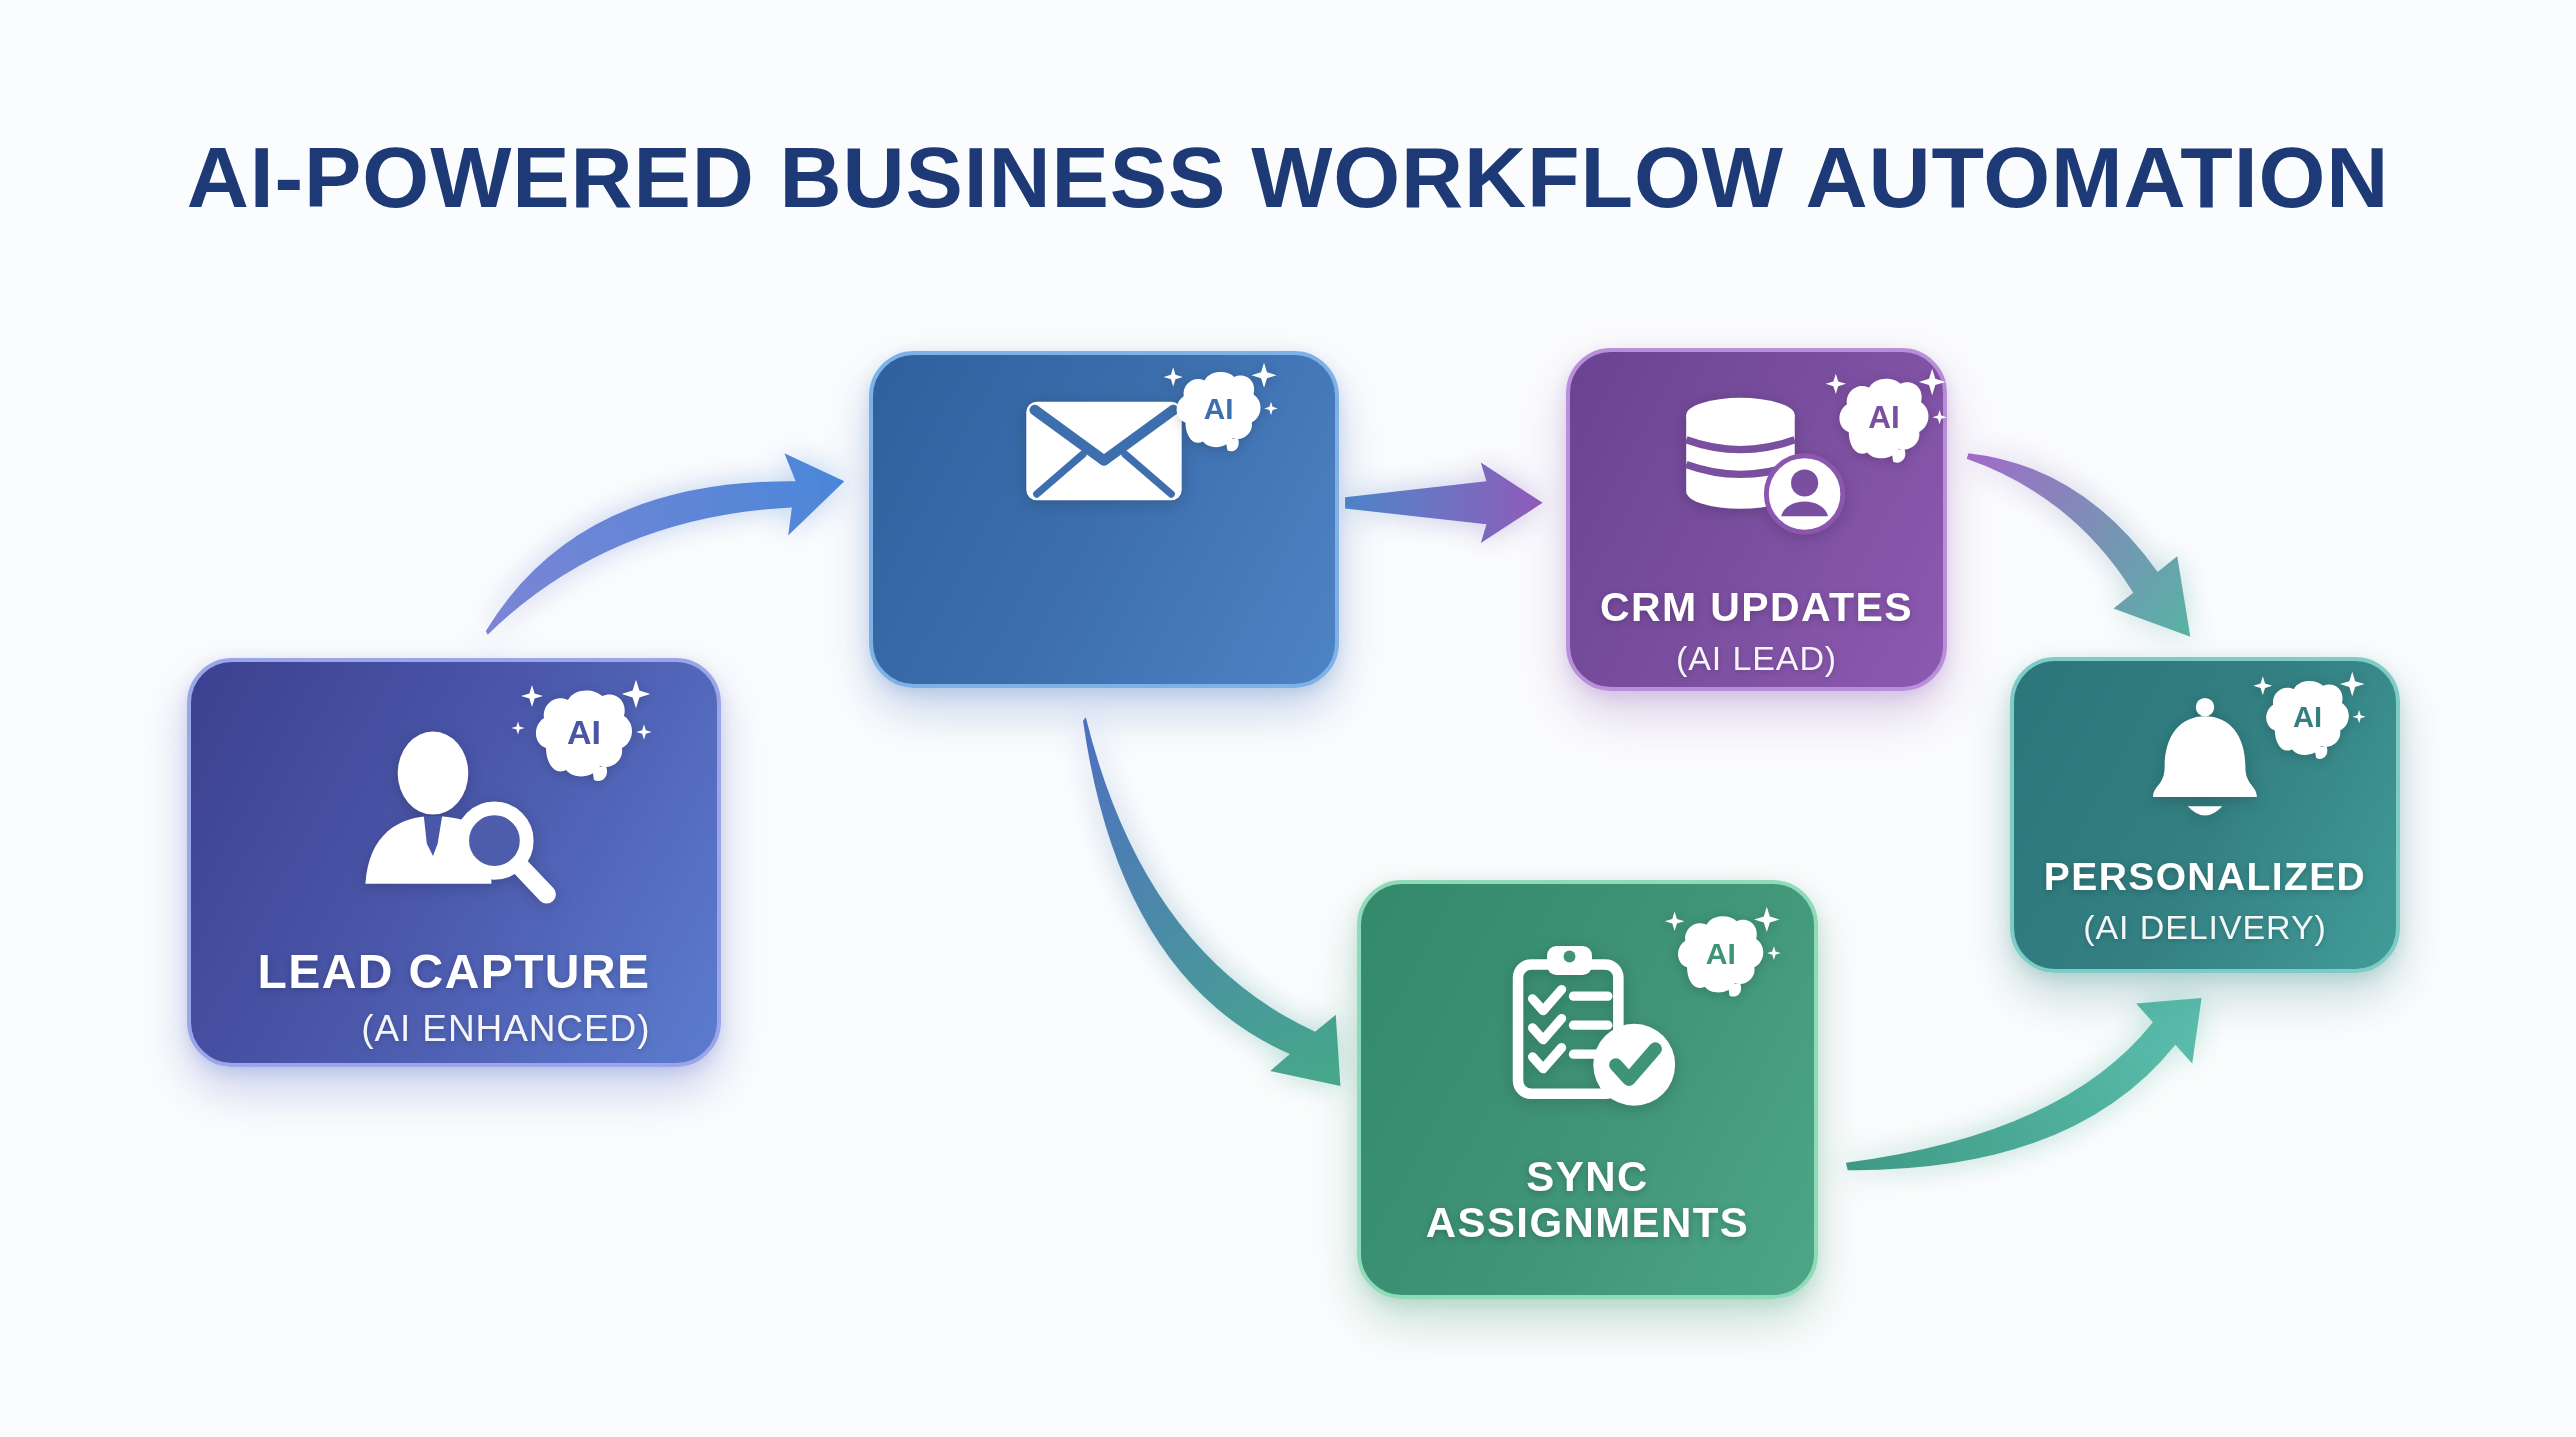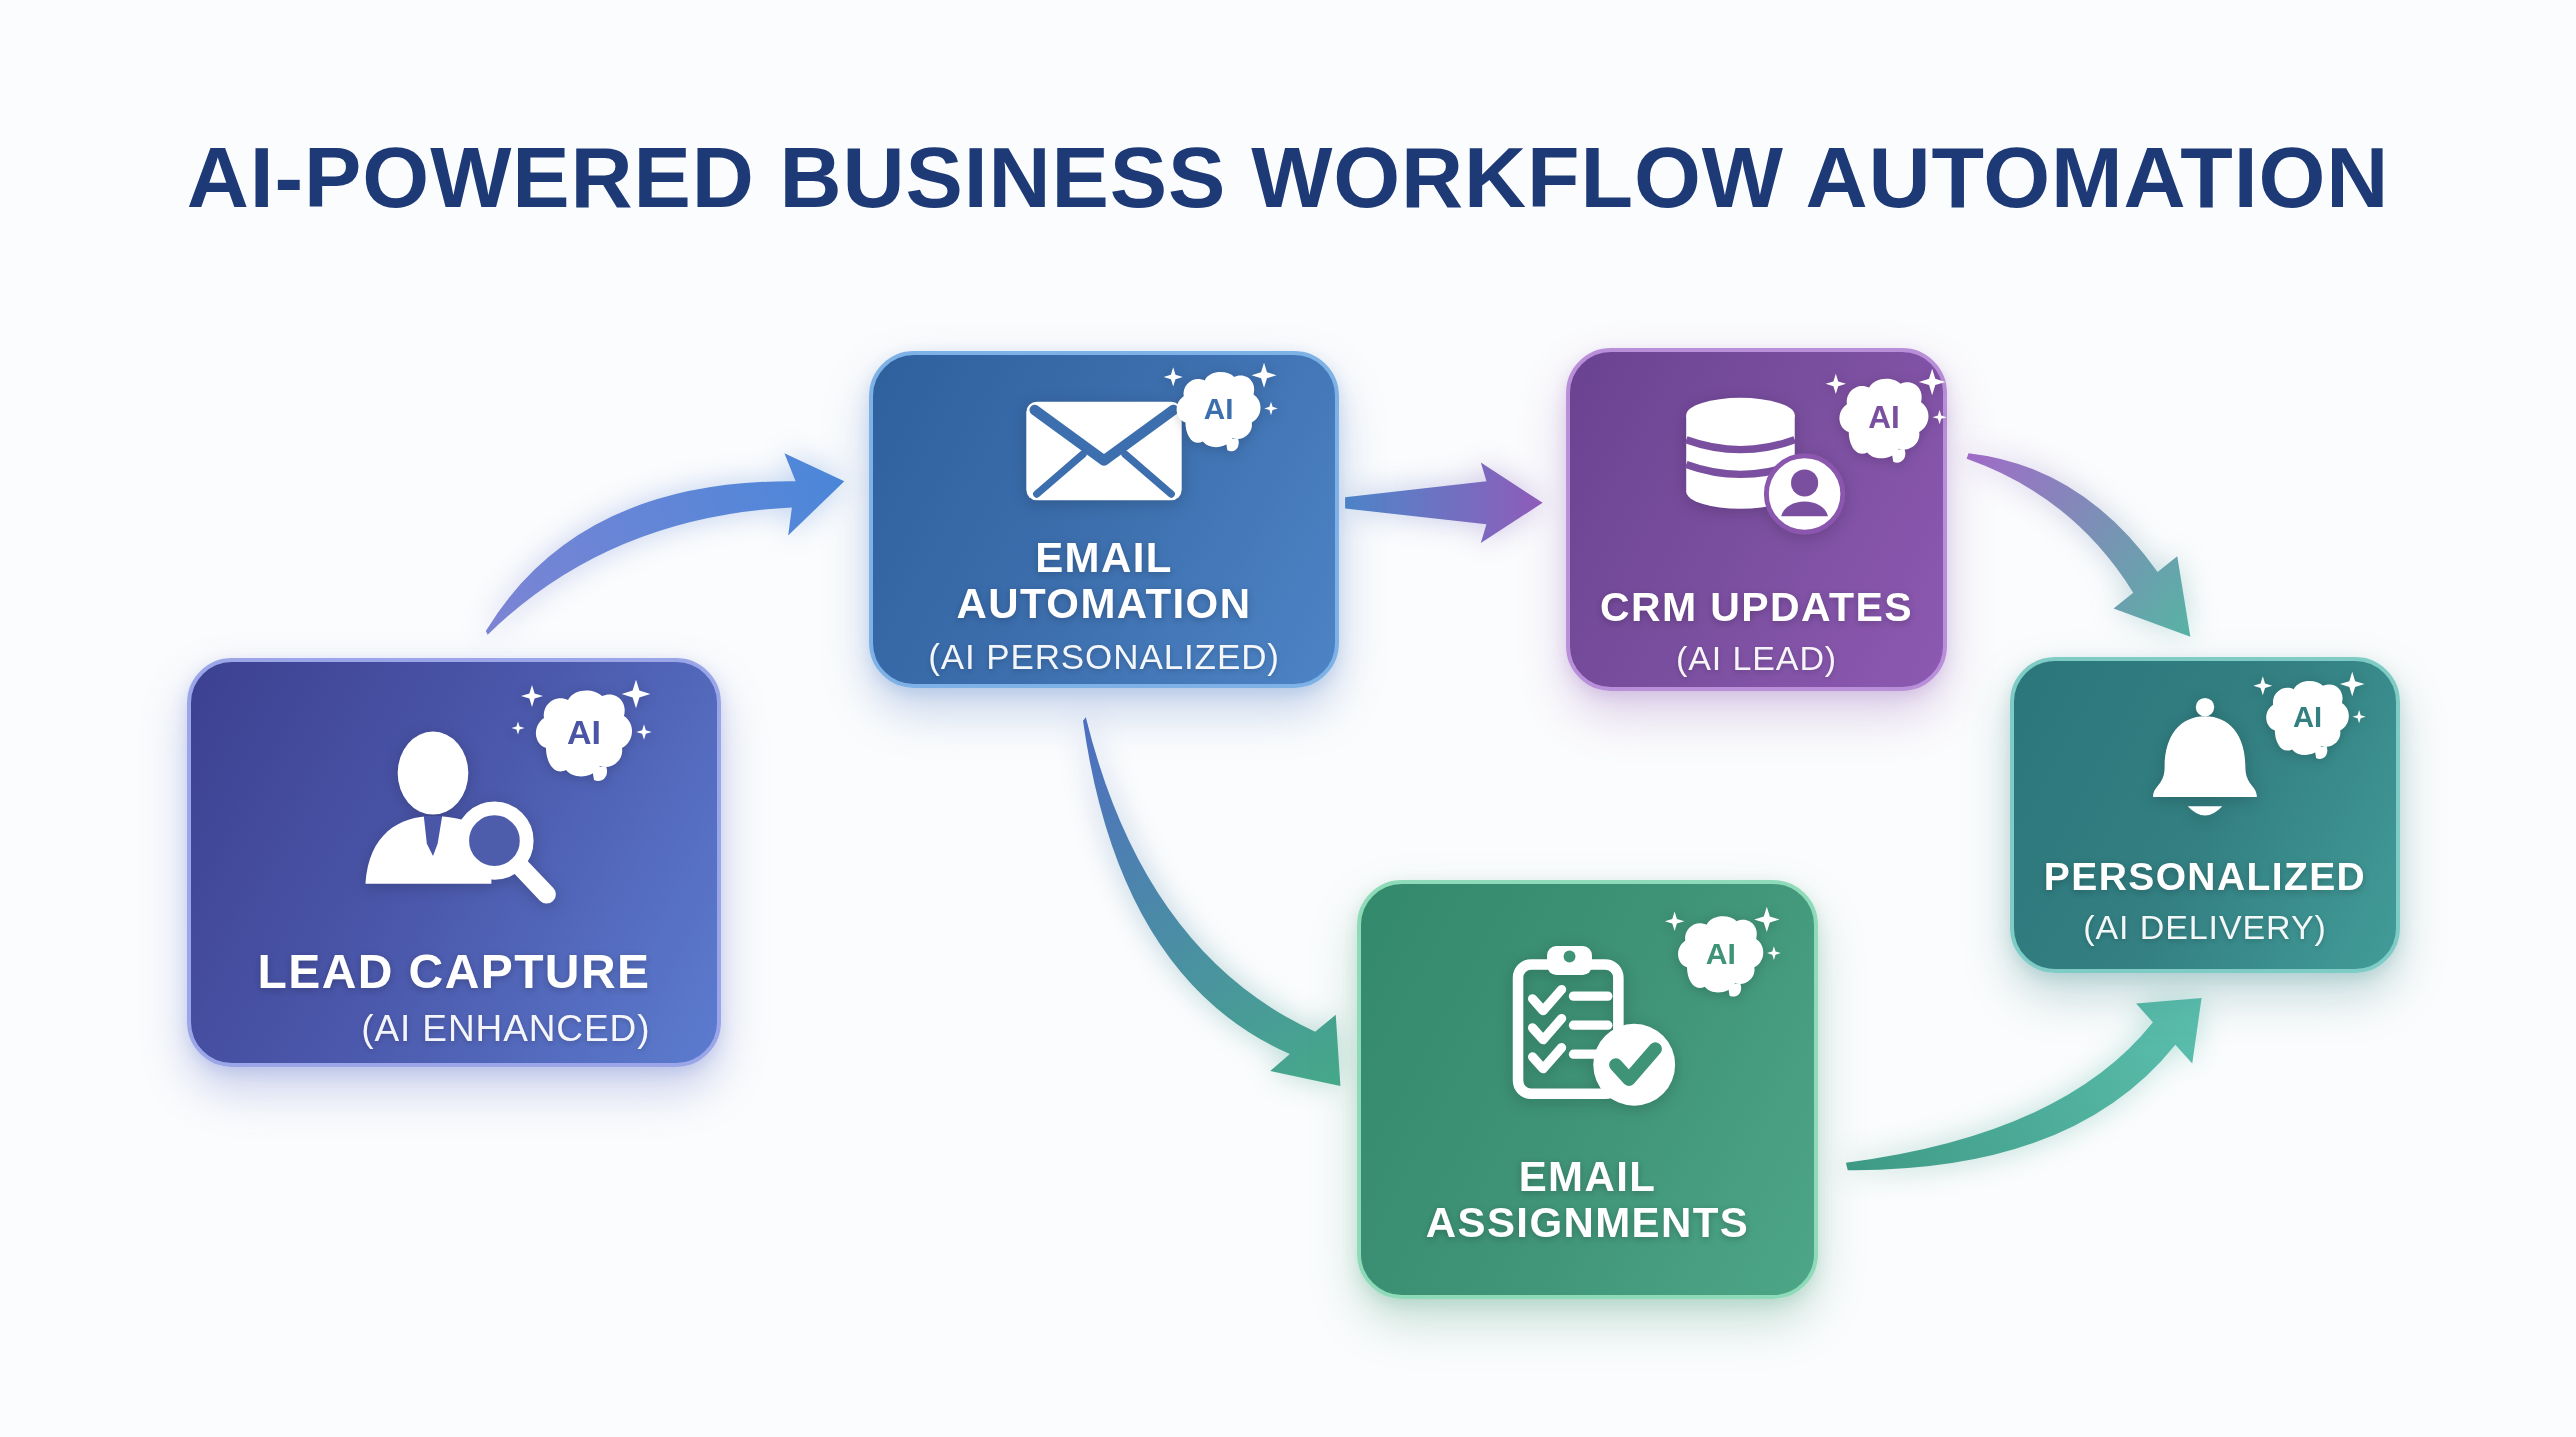--- a/index.html
+++ b/index.html
@@ -186,24 +186,20 @@
       <svg viewBox="0 0 150 110">
         <path fill="#fff" d="M44,68 C32,64 30,46 42,38 C40,24 54,14 66,20 C72,8 92,8 100,16 C114,10 126,22 122,36 C134,44 132,62 120,68 C122,80 110,90 98,86 C92,98 72,100 64,90 C52,96 44,82 44,68 Z"></path>
         <path fill="#fff" d="M104,86 C108,96 100,104 92,100 L90,88 Z"></path>
         <path d="M0,-11 L2.6,-2.6 L11,0 L2.6,2.6 L0,11 L-2.6,2.6 L-11,0 L-2.6,-2.6 Z" transform="translate(30,16)" fill="#fff"></path>
         <path d="M0,-11 L2.6,-2.6 L11,0 L2.6,2.6 L0,11 L-2.6,2.6 L-11,0 L-2.6,-2.6 Z" transform="translate(134,14) scale(1.3)" fill="#fff"></path>
         <path d="M0,-11 L2.6,-2.6 L11,0 L2.6,2.6 L0,11 L-2.6,2.6 L-11,0 L-2.6,-2.6 Z" transform="translate(142,52) scale(0.7)" fill="#fff"></path>
         <text x="82" y="64" text-anchor="middle" font-size="34" fill="#3d6fae">AI</text>
       </svg>
     </div>
   </div>
-  <div class="label-wrap">
-    <div class="node-label">EMAIL AUTOMATION</div>
-    <div class="node-sub">(AI PERSONALIZED)</div>
-  </div>
 </div>
 
 <div class="node node-crm">
   <div class="icon-wrap">
     <svg class="main-icon" viewBox="0 0 150 120">
       <path d="M18,22 L18,84 A44,14 0 0 0 106,84 L106,22 Z" fill="#fff"></path>
       <ellipse cx="62" cy="22" rx="44" ry="14" fill="#fff"></ellipse>
       <path d="M18,42 Q62,58 106,42" stroke="#7b4fa0" stroke-width="6" fill="none"></path>
       <path d="M18,62 Q62,78 106,62" stroke="#7b4fa0" stroke-width="6" fill="none"></path>
       <circle cx="114" cy="86" r="31" fill="#fff" stroke="#8a56ae" stroke-width="4"></circle>
@@ -247,21 +243,21 @@
         <path fill="#fff" d="M44,68 C32,64 30,46 42,38 C40,24 54,14 66,20 C72,8 92,8 100,16 C114,10 126,22 122,36 C134,44 132,62 120,68 C122,80 110,90 98,86 C92,98 72,100 64,90 C52,96 44,82 44,68 Z"></path>
         <path fill="#fff" d="M104,86 C108,96 100,104 92,100 L90,88 Z"></path>
         <path d="M0,-11 L2.6,-2.6 L11,0 L2.6,2.6 L0,11 L-2.6,2.6 L-11,0 L-2.6,-2.6 Z" transform="translate(30,16)" fill="#fff"></path>
         <path d="M0,-11 L2.6,-2.6 L11,0 L2.6,2.6 L0,11 L-2.6,2.6 L-11,0 L-2.6,-2.6 Z" transform="translate(134,14) scale(1.3)" fill="#fff"></path>
         <path d="M0,-11 L2.6,-2.6 L11,0 L2.6,2.6 L0,11 L-2.6,2.6 L-11,0 L-2.6,-2.6 Z" transform="translate(142,52) scale(0.7)" fill="#fff"></path>
         <text x="82" y="64" text-anchor="middle" font-size="34" fill="#3f9377">AI</text>
       </svg>
     </div>
   </div>
   <div class="label-wrap">
-    <div class="node-label">EMAIL ASSIGNMENTS</div>
+    <div class="node-label">SYNC ASSIGNMENTS</div>
   </div>
 </div>
 
 <div class="node node-notif">
   <div class="icon-wrap">
     <svg class="main-icon" viewBox="0 0 130 120">
       <rect x="57" y="4" width="16" height="16" rx="8" fill="#fff"></rect>
       <path d="M20,90 C20,80 30,80 30,64 C30,36 44,20 65,20 C86,20 100,36 100,64 C100,80 110,80 110,90 Z" fill="#fff"></path>
       <path d="M50,98 Q65,114 80,98 Z" fill="#fff"></path>
     </svg>

